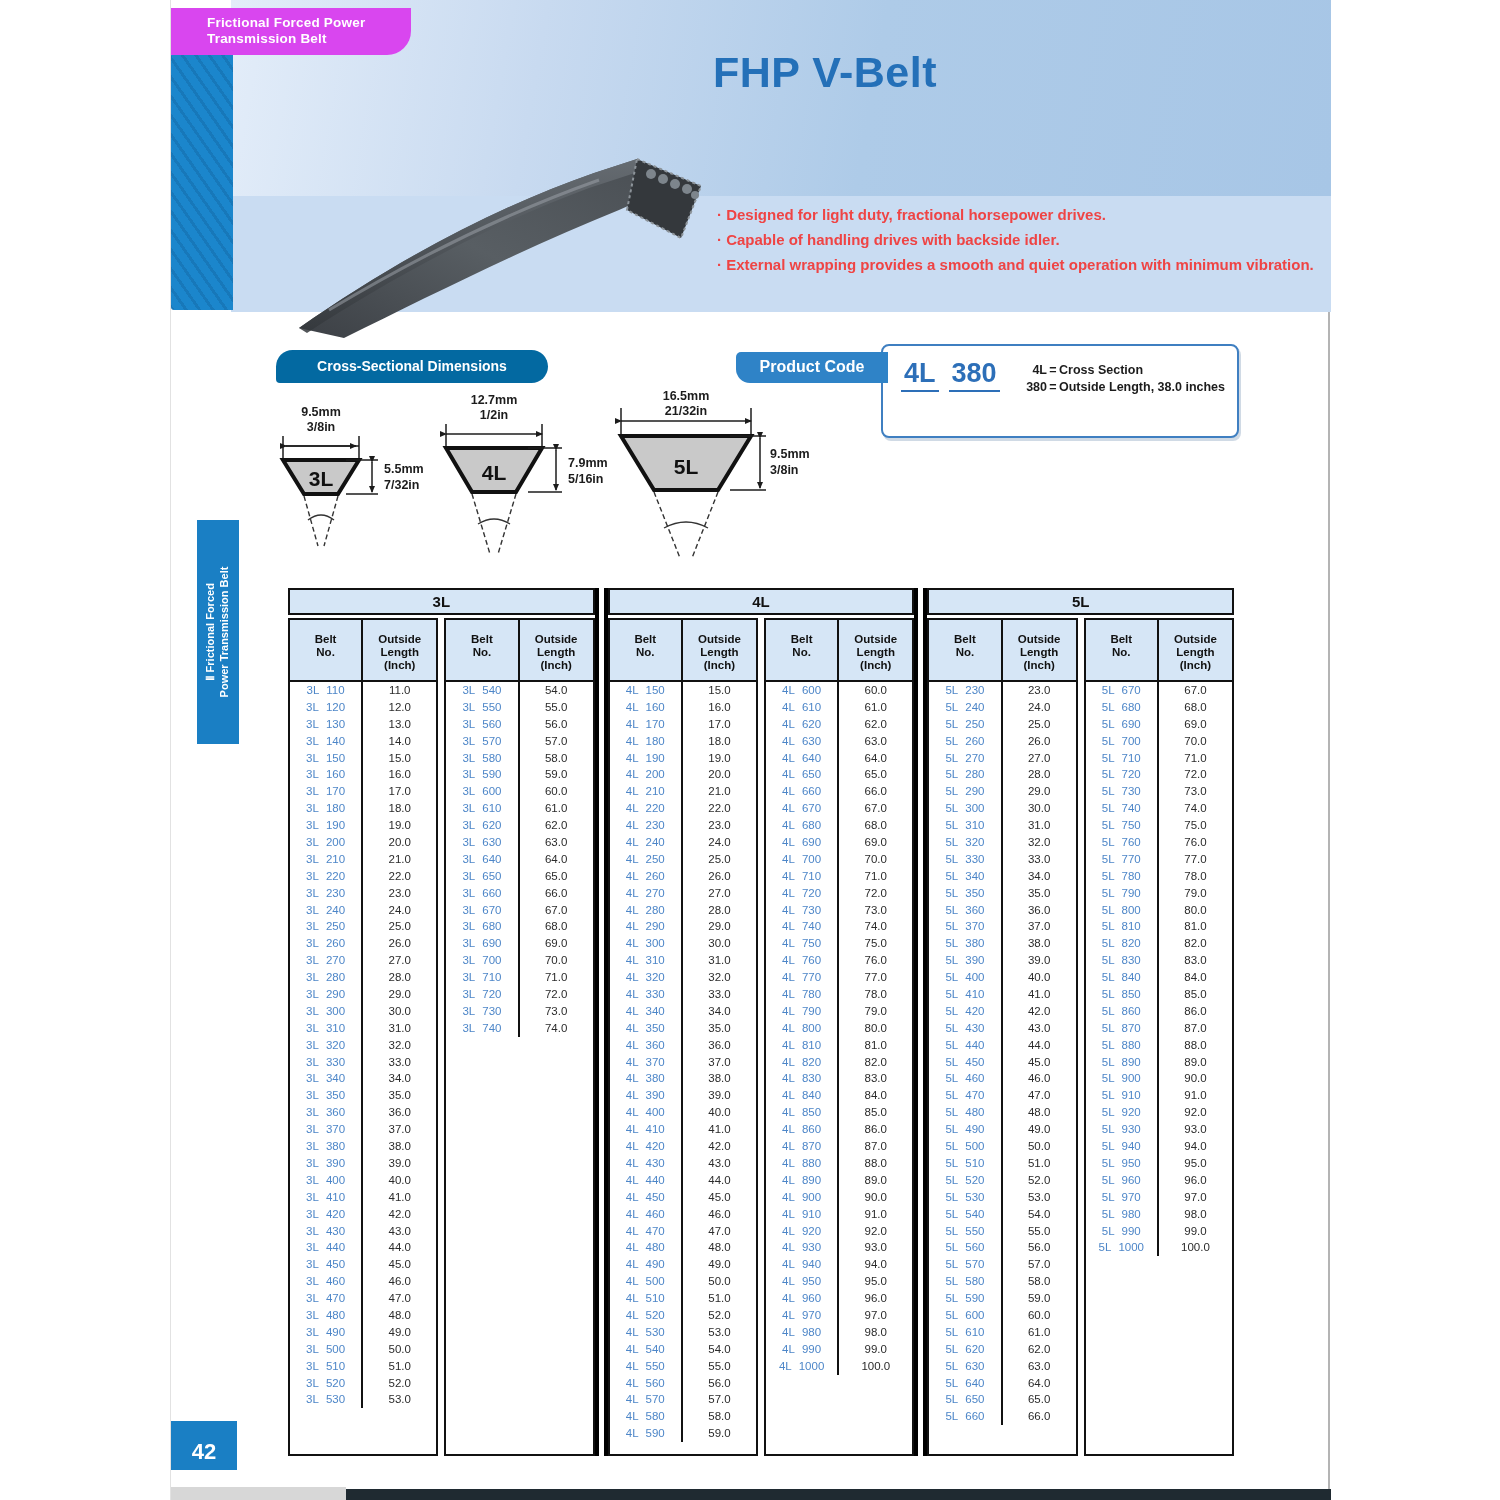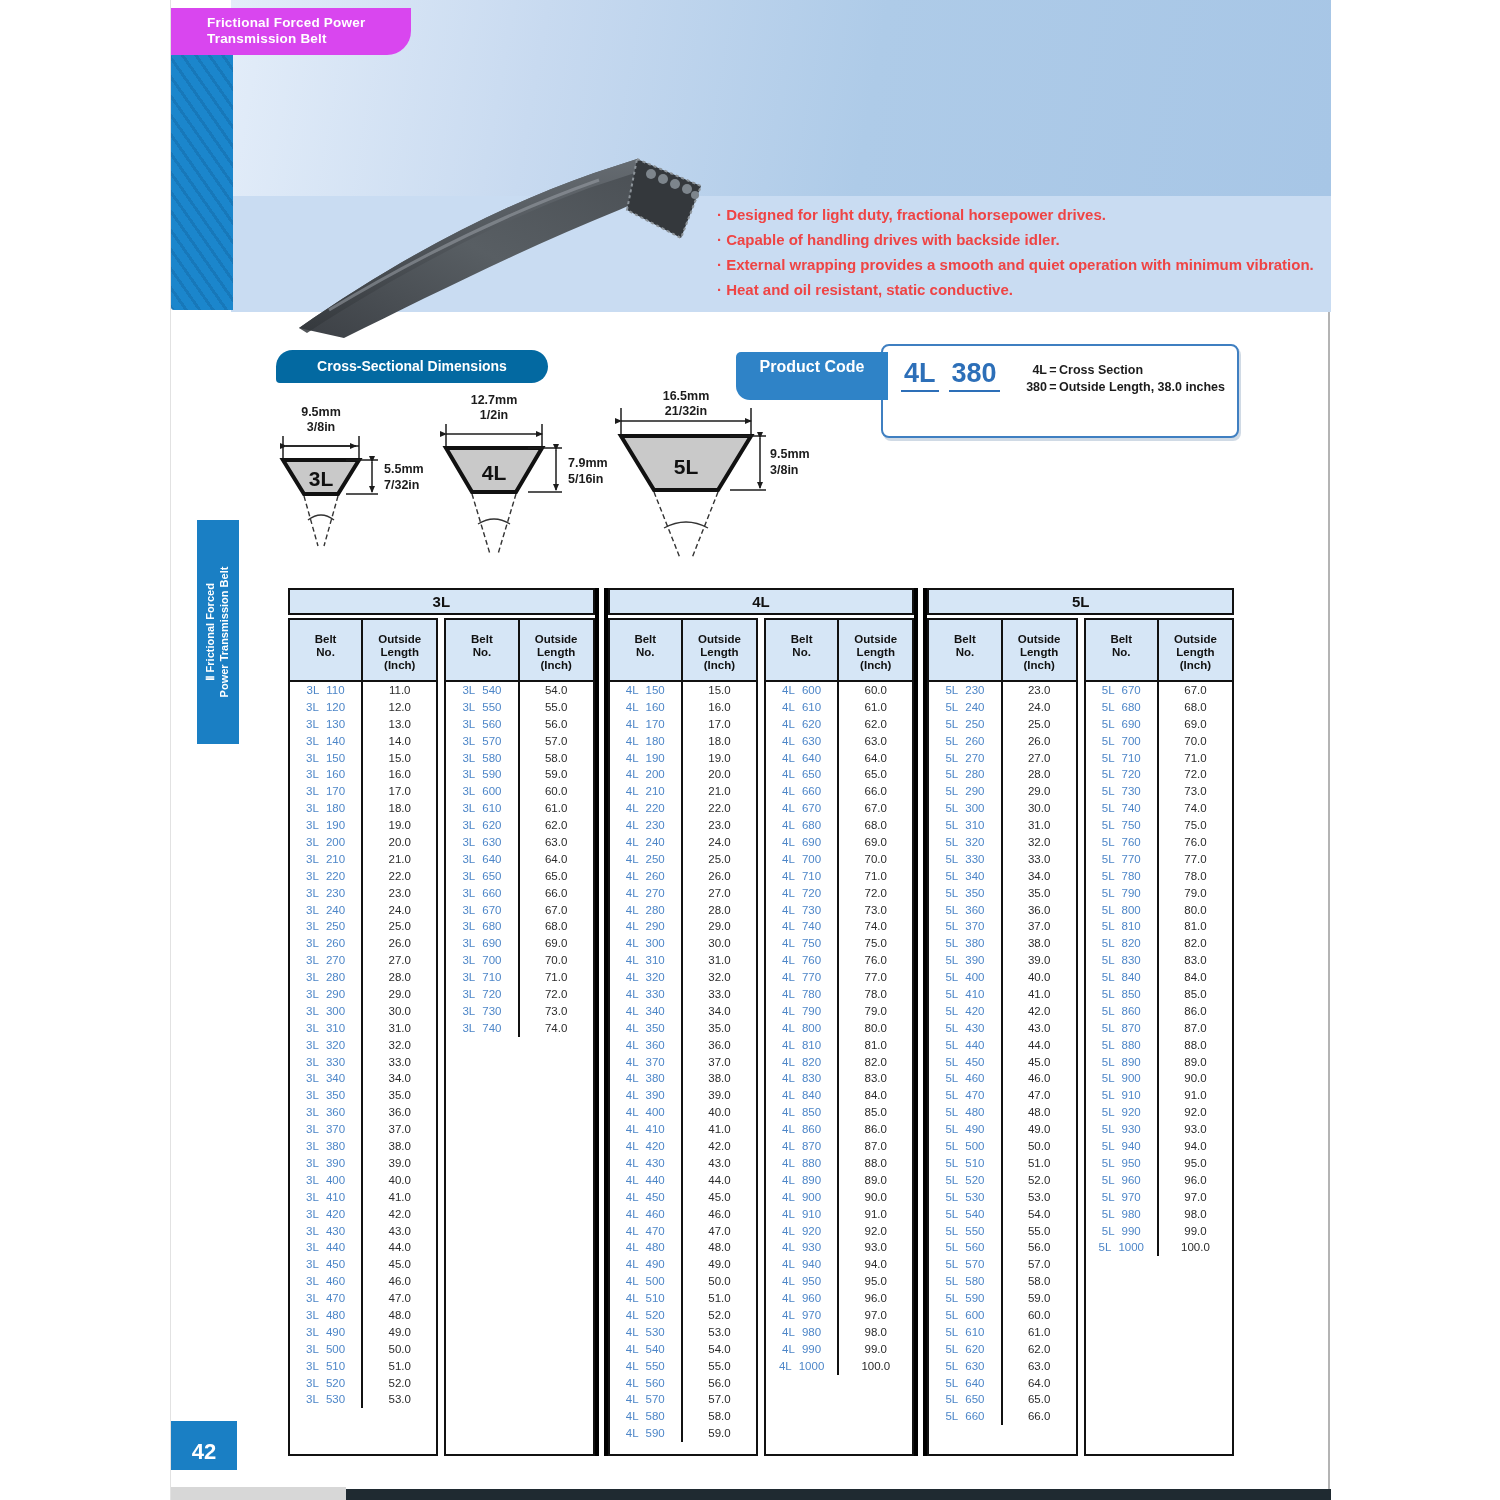--- a/index.html
+++ b/index.html
@@ -25,21 +25,21 @@
   .page-title { position:absolute; left:482px; top:48px; font-size:43px; font-weight:bold; color:#2470b8; letter-spacing:0.5px; }
   .bullets { position:absolute; left:486px; top:202px; font-size:15px; font-weight:bold; color:#ef4444; }
   .bullets .bullet-item { line-height:25px; }
   .bullets .bullet-item::before { content:"· "; font-weight:bold; }
 
   .belt-photo { position:absolute; left:58px; top:128px; }
 
   
   .cs-pill { position:absolute; left:105px; top:350px; width:272px; height:33px; background:#0369a1;
     border-radius:17px 17px 17px 4px; color:#fff; font-weight:bold; font-size:14px; text-align:center; line-height:32px; }
-  .pc-pill { position:absolute; left:565px; top:352px; width:152px; height:48px; background:#2f83c7;
+  .pc-pill { position:absolute; left:565px; top:352px; width:152px; height:31px; background:#2f83c7;
     border-radius:5px 0 0 14px; color:#fff; font-weight:bold; font-size:16px; text-align:center; line-height:30px; z-index:3; }
   .pc-box { position:absolute; left:710px; top:344px; width:358px; height:94px; background:#fff;
     border:2px solid #3f7fc1; border-radius:8px; box-shadow:2px 3px 0 rgba(120,150,180,0.35); z-index:2; }
   .pc-code { position:absolute; left:18px; top:12px; font-size:27px; font-weight:bold; color:#2d6fb8; }
   .pc-code span { display:inline-block; border-bottom:2px solid #2d6fb8; padding:0 3px 1px 3px; margin-right:10px; }
   .pc-legend { position:absolute; left:130px; top:16px; font-size:12.5px; font-weight:bold; color:#1c1c1c; }
   .pc-legend .leg-row { display:grid; grid-template-columns:34px 12px auto; line-height:17px; }
   .pc-legend .leg-key { text-align:right; }
   .pc-legend .leg-eq { text-align:center; }
 
@@ -83,25 +83,25 @@
   .trap-label { font-size:21px; font-weight:bold; fill:#111; }
 </style>
 </head>
 <body>
 
 <div class="page">
 
   <div class="banner">
     <div class="banner-top"></div>
     <div class="banner-strip"></div>
+    <div class="page-title">FHP V-Belt</div>
     <div class="bullets">
       <div class="bullet-item">Designed for light duty, fractional horsepower drives.</div>
       <div class="bullet-item">Capable of handling drives with backside idler.</div>
       <div class="bullet-item">External wrapping provides a smooth and quiet operation with minimum vibration.</div>
-      <div class="bullet-item">Heat and oil resistant, static conductive.</div>
     </div>
 
     <svg class="belt-photo" width="430" height="210" viewBox="0 0 430 210">
       <defs>
         <linearGradient id="beltBody" x1="0" y1="1" x2="1" y2="0">
           <stop offset="0" stop-color="#3c4045"></stop>
             <stop offset="0.5" stop-color="#585e63"></stop>
             <stop offset="1" stop-color="#4a4f54"></stop>
         </linearGradient>
         <linearGradient id="beltSide" x1="0" y1="0" x2="0" y2="1">

